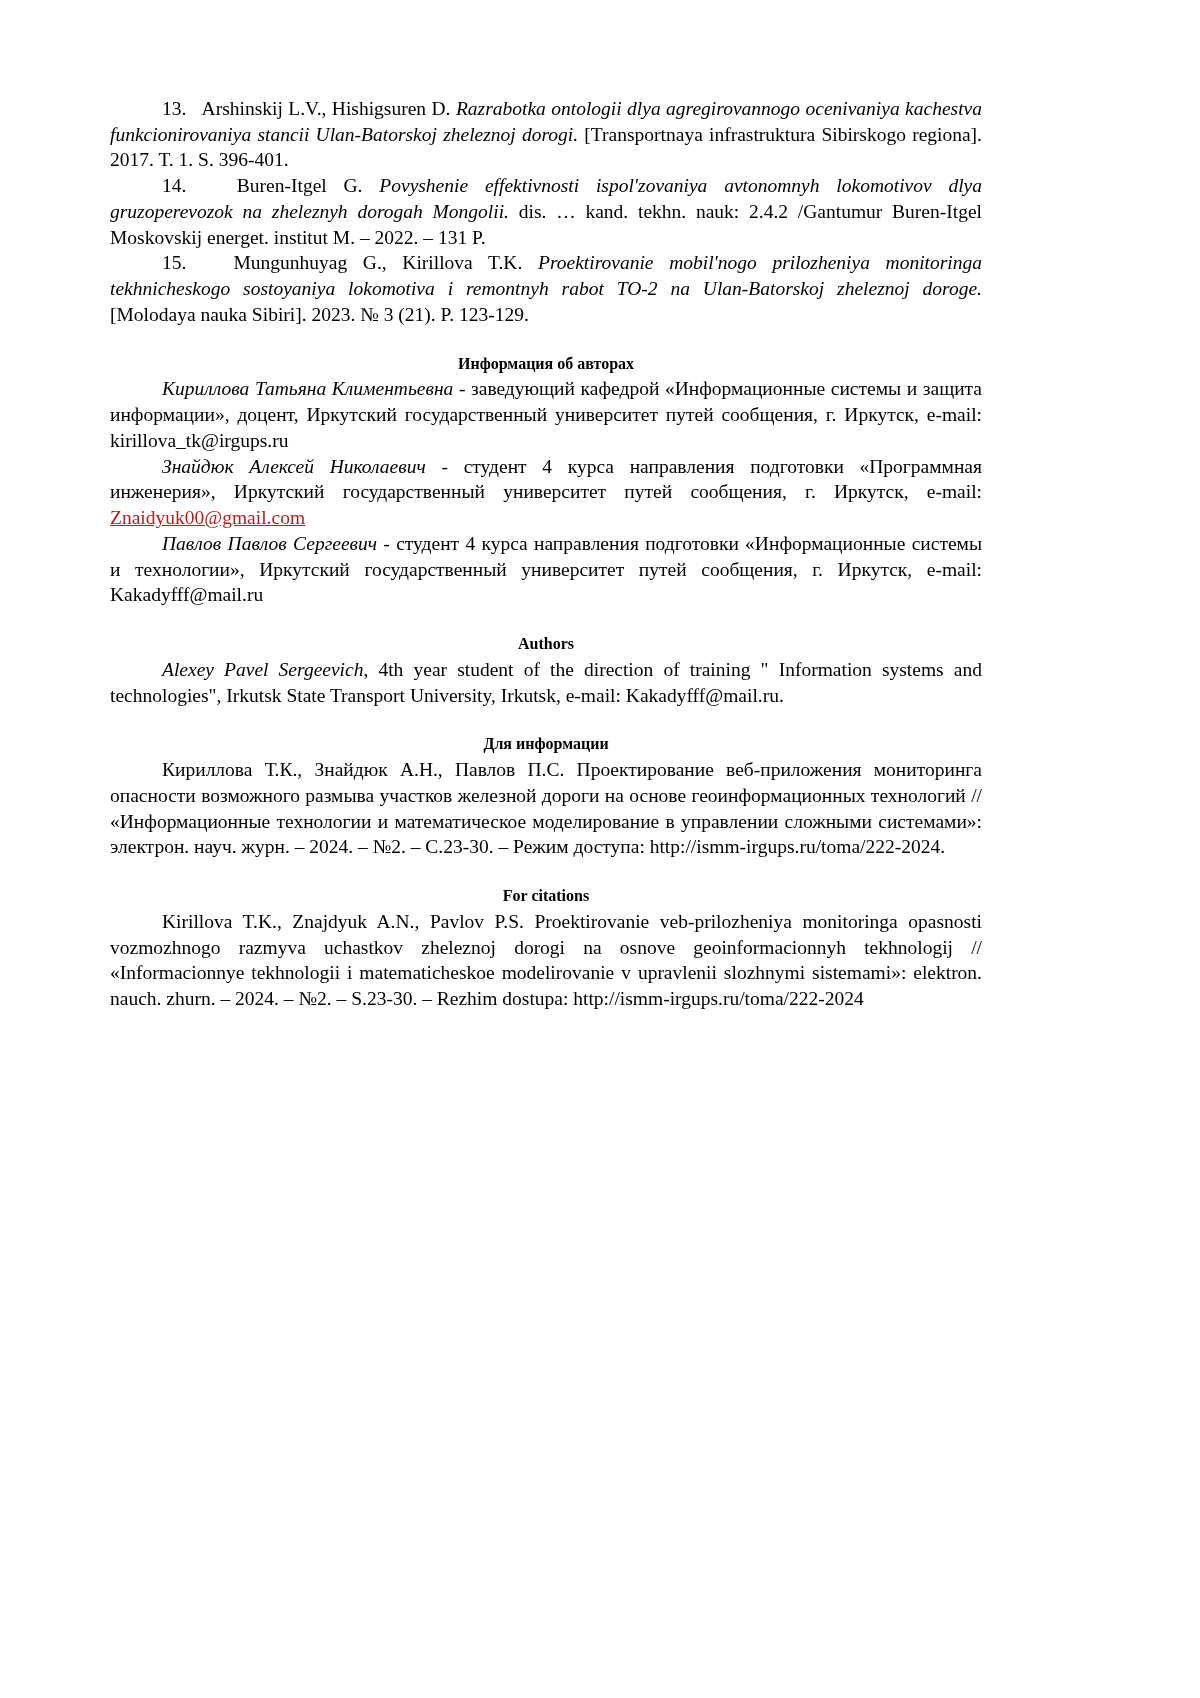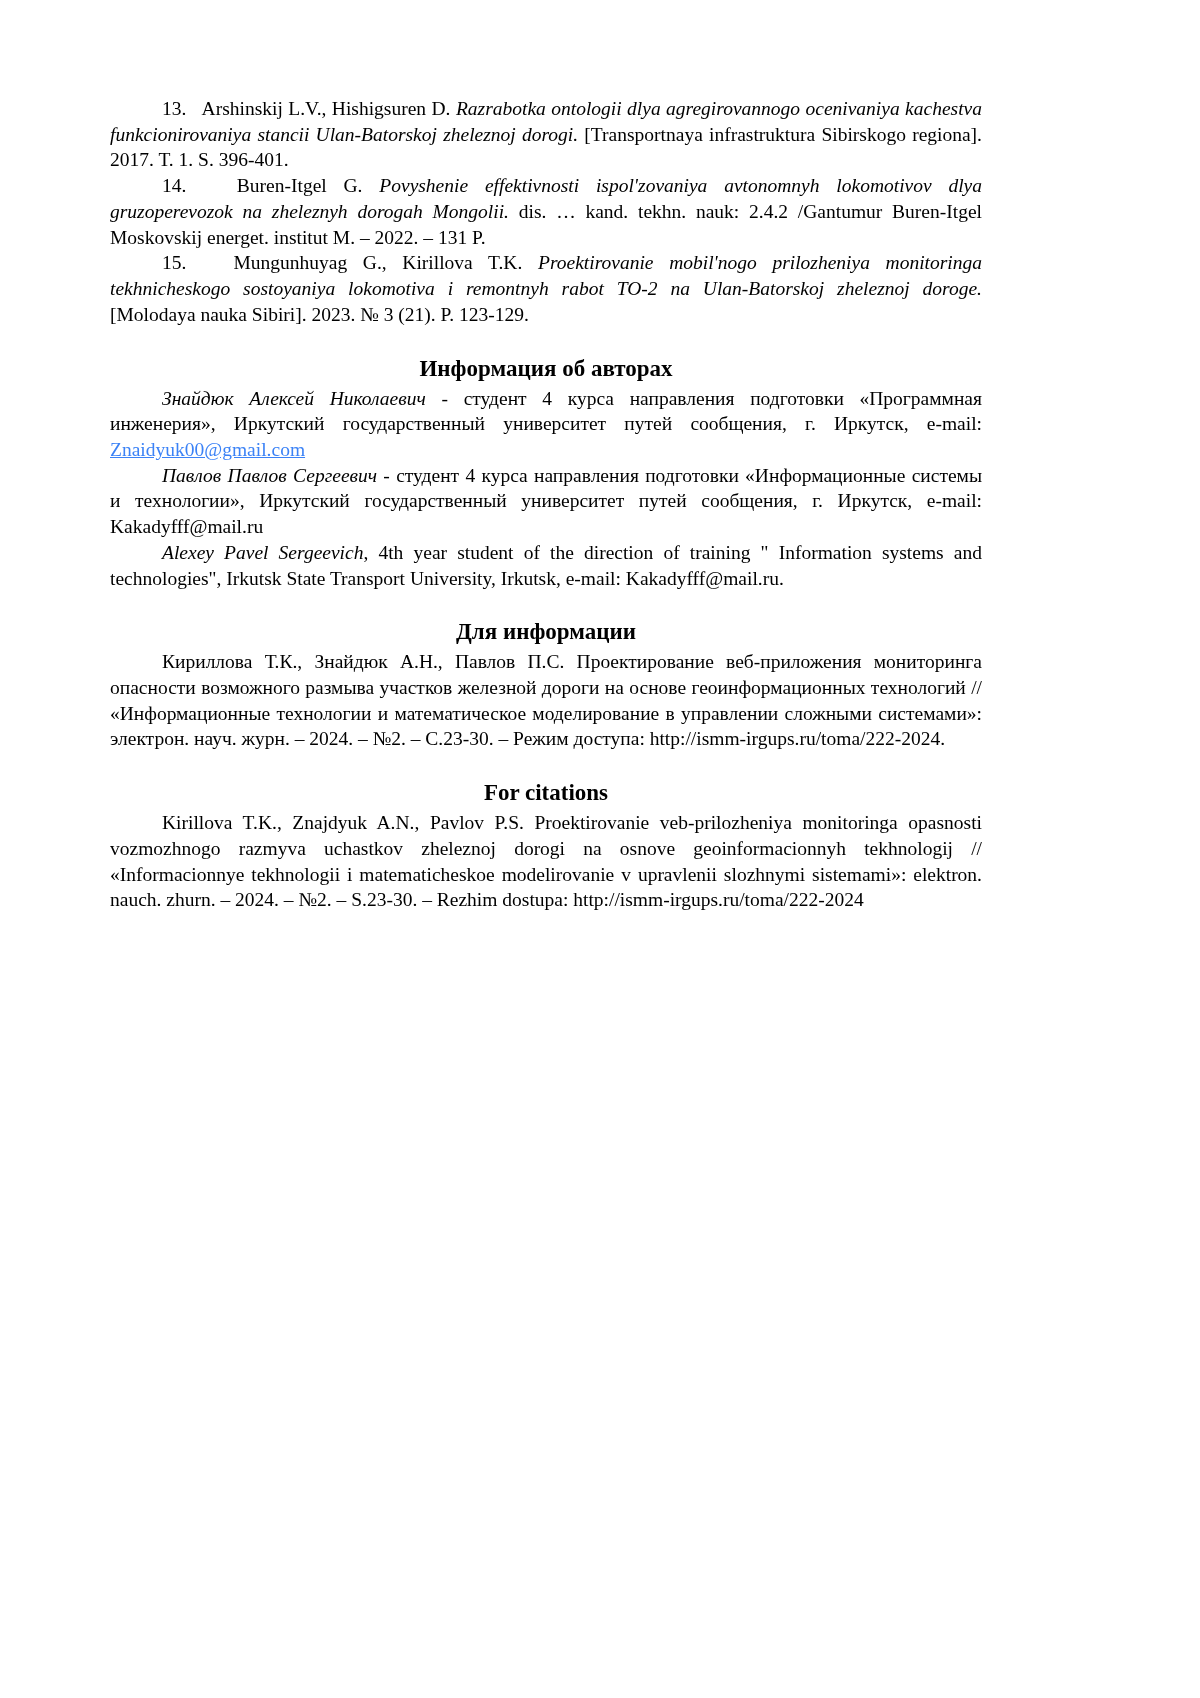--- a/index.html
+++ b/index.html
@@ -22,28 +22,28 @@
   }
   p {
     margin: 0;
     font-size: 19.5px;
     line-height: 1.32;
     text-align: justify;
     text-indent: 52px;
   }
   .it { font-style: italic; }
   h2.section {
-    font-size: 23px;
+    font-size: 16px;
     font-weight: bold;
     text-align: center;
     margin: 26px 0 2px 0;
     line-height: 1.3;
   }
   .link {
-    color: #3b82f6;
+    color: #b91c1c;
     text-decoration: underline;
   }
   .refs p { margin-bottom: 0; }
 </style>
 </head>
 <body>
 
 <div class="page">
 
   <div class="refs">
@@ -65,27 +65,31 @@
       &nbsp;
       <span>Mungunhuyag G., Kirillova T.K. </span><span class="it">Proektirovanie mobil'nogo prilozheniya monitoringa tekhnicheskogo sostoyaniya lokomotiva i remontnyh rabot TO-2 na Ulan-Batorskoj zheleznoj doroge.</span><span> [Molodaya nauka Sibiri]. 2023. № 3 (21). P. 123-129.</span>
     </p>
 
   </div>
 
   <h2 class="section">Информация об авторах</h2>
 
   <div>
     <p>
+      <span class="it">Кириллова Татьяна Климентьевна</span><span> - заведующий кафедрой «Информационные системы и защита информации», доцент, Иркутский государственный университет путей сообщения, г. Иркутск, e-mail: kirillova_tk@irgups.ru</span>
+    </p>
+    <p>
       <span class="it">Знайдюк Алексей Николаевич</span><span> - студент 4 курса направления подготовки «Программная инженерия», Иркутский государственный университет путей сообщения, г. Иркутск, e-mail: </span><span class="link">Znaidyuk00@gmail.com</span>
     </p>
     <p>
       <span class="it">Павлов Павлов Сергеевич</span><span> - студент 4 курса направления подготовки «Информационные системы и технологии», Иркутский государственный университет путей сообщения, г. Иркутск, e-mail: Kakadyfff@mail.ru</span>
     </p>
   </div>
 
+  <h2 class="section">Authors</h2>
 
   <div>
     <p>
       <span class="it">Alexey Pavel Sergeevich</span><span>, 4th year student of the direction of training " Information systems and technologies", Irkutsk State Transport University, Irkutsk, e-mail: Kakadyfff@mail.ru.</span>
     </p>
   </div>
 
   <h2 class="section">Для информации</h2>
   <p>Кириллова Т.К., Знайдюк А.Н., Павлов П.С. Проектирование веб-приложения мониторинга опасности возможного размыва участков железной дороги на основе геоинформационных технологий // «Информационные технологии и математическое моделирование в управлении сложными системами»: электрон. науч. журн. – 2024. – №2. – С.23-30. – Режим доступа: http://ismm-irgups.ru/toma/222-2024.</p>
 

